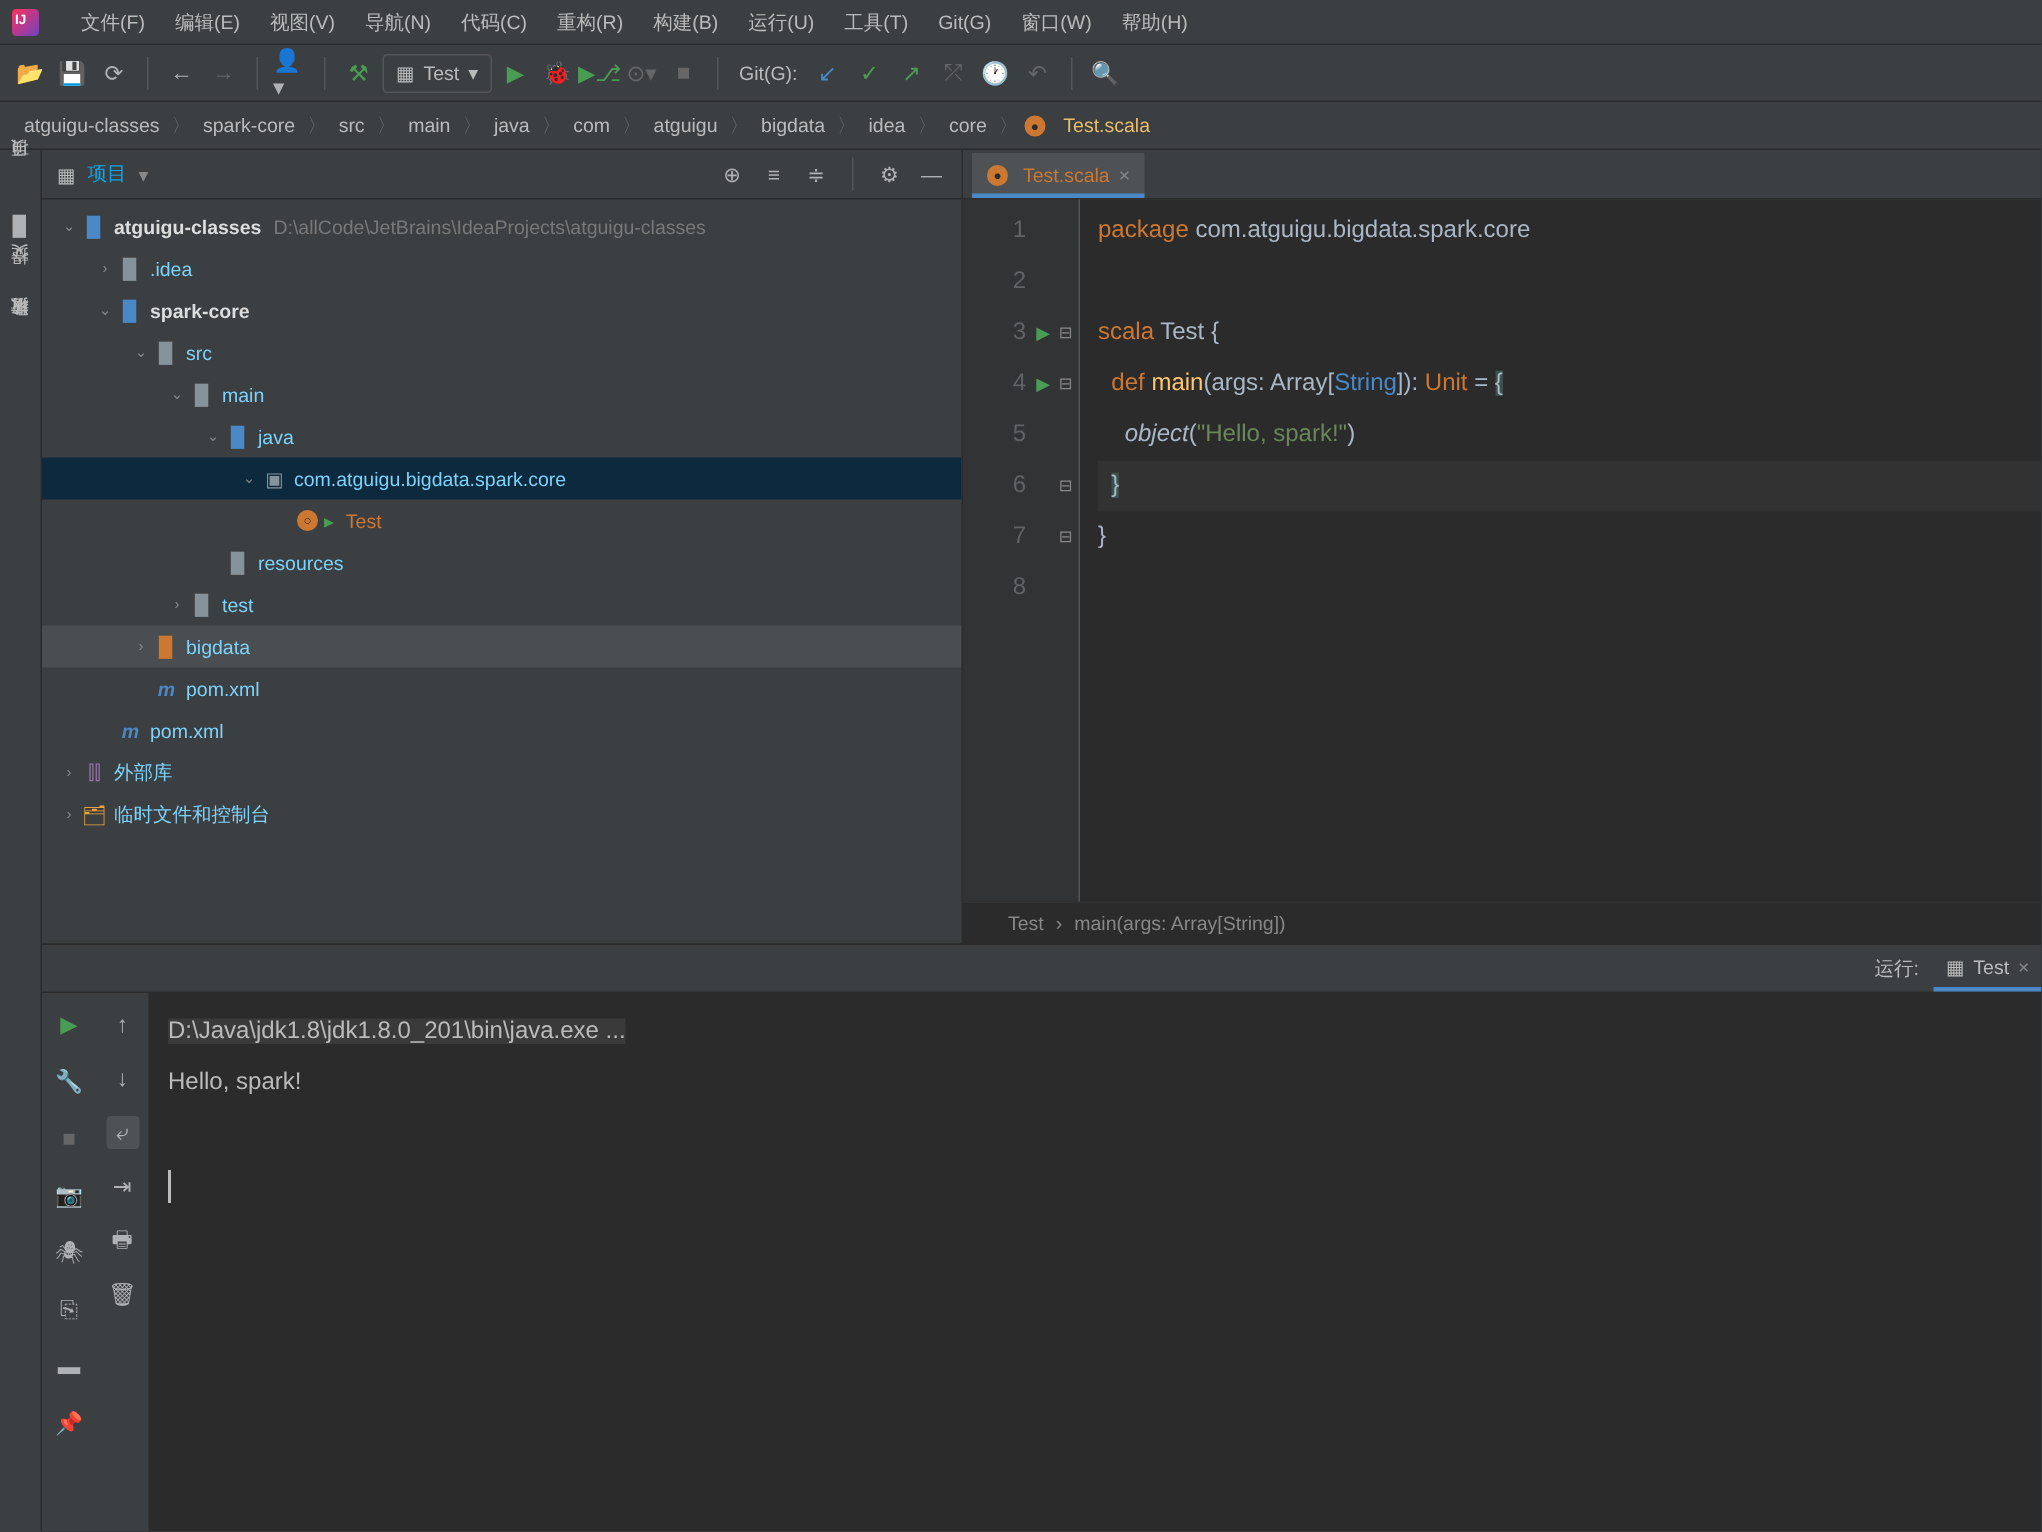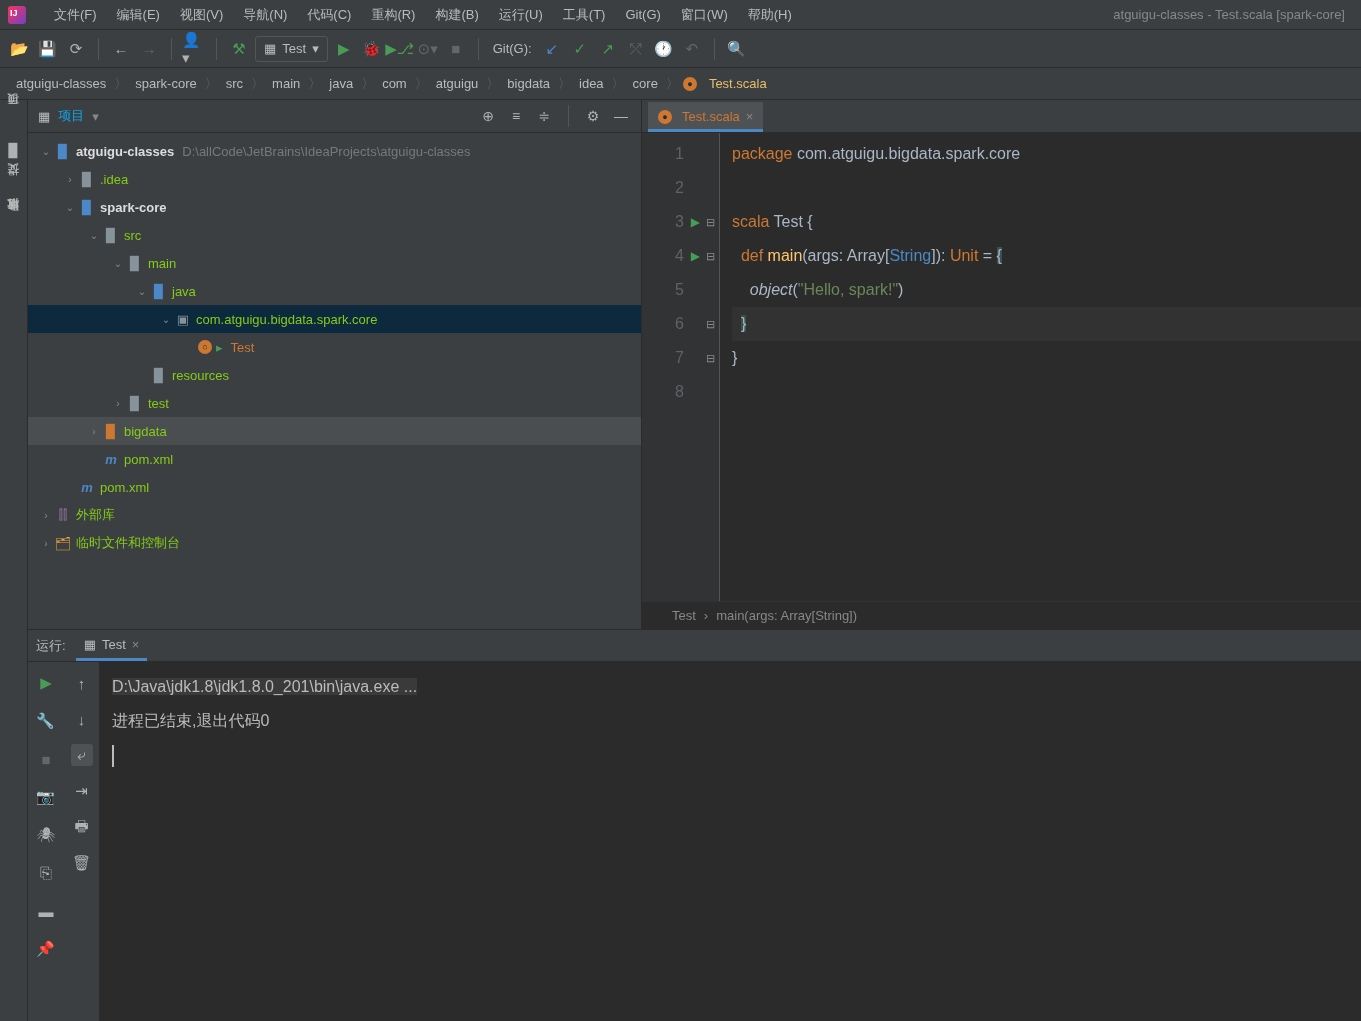--- a/index.html
+++ b/index.html
@@ -33,21 +33,21 @@
 .tree-row { display:flex; align-items:center; height:28px; cursor:pointer; white-space:nowrap;}
 .tree-row.sel { background:#0d293e;}
 .tree-row.hl { background:#4b4e50;}
 .arrow { width:16px; text-align:center; color:#888; font-size:10px;}
 .ico { width:18px; text-align:center; font-size:13px;}
 .folder-ico{color:#87939a;}
 .mod-ico{color:#4a88c7;}
 .tgt-ico{color:#cc7832;}
 .m-ico{color:#4a88c7;font-weight:bold;font-style:italic;}
 .lib-ico{color:#9876aa;}
-.lbl { color:#84cc16; margin-left:4px;}
+.lbl { color:#7dd3fc; margin-left:4px;}
 .lbl.bold{font-weight:bold;color:#ddd;}
 .lbl.orange{color:#cc7832;}
 .hint{color:#787878;margin-left:8px;}
 .editor-panel { flex:1; display:flex; flex-direction:column; background:#2b2b2b; min-width:0;}
 .ed-tabs { height:33px; display:flex; align-items:flex-end; background:#3c3f41; border-bottom:1px solid #2b2b2b; padding-left:6px;}
 .ed-tab { height:30px; display:flex; align-items:center; padding:0 10px; background:#4e5254; border-top:2px solid transparent; gap:6px; cursor:pointer;}
 .ed-tab.active{background:#4e5254;border-bottom:3px solid #4a88c7;color:#cc7832;}
 .ed-close{color:#888;cursor:pointer;}
 .ed-body{flex:1;display:flex;font-family:"JetBrains Mono",Consolas,monospace;font-size:16px;line-height:34px;}
 .ln-gut{width:60px;text-align:right;color:#606366;padding-right:18px;background:#313335;padding-top:4px;position:relative;}
@@ -58,21 +58,21 @@
 .kw{color:#cc7832;}
 .fn{color:#ffc66d;}
 .str{color:#6a8759;}
 .typ{color:#4a88c7;}
 .typ2{color:#cc7832;}
 .braces{color:#a9b7c6;}
 .hl-brace{background:#3b514d;}
 .cur-line{background:#323232;}
 .ed-crumb{height:28px;display:flex;align-items:center;padding-left:30px;color:#888;gap:8px;border-top:1px solid #323232;}
 .run-panel{height:392px;border-top:1px solid #2b2b2b;display:flex;flex-direction:column;background:#2b2b2b;}
-.run-hdr{height:32px;display:flex;align-items:center;background:#3c3f41;border-bottom:1px solid #2b2b2b;padding-left:8px;gap:10px;}
+.run-hdr{height:32px;display:flex;align-items:center;background:#3c3f41;border-bottom:1px solid #2b2b2b;padding-left:8px;gap:10px;justify-content:flex-end;}
 .run-tab{height:30px;display:flex;align-items:center;gap:6px;padding:0 8px;border-bottom:3px solid #4a88c7;cursor:pointer;}
 .run-body{flex:1;display:flex;}
 .run-tb1{width:36px;display:flex;flex-direction:column;align-items:center;padding-top:10px;gap:16px;background:#3c3f41;}
 .run-tb2{width:36px;display:flex;flex-direction:column;align-items:center;padding-top:10px;gap:14px;background:#3c3f41;border-right:1px solid #2b2b2b;}
 .rtb{color:#afb1b3;cursor:pointer;font-size:15px;width:22px;height:22px;display:flex;align-items:center;justify-content:center;}
 .rtb.green{color:#499c54;}
 .console{flex:1;padding:8px 12px;font-family:Consolas,monospace;font-size:16px;line-height:34px;color:#bbb;}
 .console .cmd{background:#3a3a3a;display:inline;}
 .cursor-blink{display:inline-block;width:2px;height:22px;background:#bbb;vertical-align:middle;}
 </style>
@@ -86,21 +86,20 @@
   <div class="menu-item">视图(V)</div>
   <div class="menu-item">导航(N)</div>
   <div class="menu-item">代码(C)</div>
   <div class="menu-item">重构(R)</div>
   <div class="menu-item">构建(B)</div>
   <div class="menu-item">运行(U)</div>
   <div class="menu-item">工具(T)</div>
   <div class="menu-item">Git(G)</div>
   <div class="menu-item">窗口(W)</div>
   <div class="menu-item">帮助(H)</div>
-  <div class="title-text">atguigu-classes - Test.scala [spark-core]</div>
 </div>
 
 <div class="toolbar">
   <div class="tb-btn">📂</div>
   <div class="tb-btn">💾</div>
   <div class="tb-btn">⟳</div>
   <div class="tb-sep"></div>
   <div class="tb-btn">←</div>
   <div class="tb-btn" style="color:#666">→</div>
   <div class="tb-sep"></div>
@@ -330,20 +329,20 @@
         <div class="run-tb2">
           <div class="rtb">↑</div>
           <div class="rtb">↓</div>
           <div class="rtb" style="background:#4f5254;border-radius:3px">⤶</div>
           <div class="rtb">⇥</div>
           <div class="rtb">🖶</div>
           <div class="rtb">🗑</div>
         </div>
         <div class="console">
 <span class="cmd">D:\Java\jdk1.8\jdk1.8.0_201\bin\java.exe ...</span>
+<div>Hello, spark!</div>
 <br>
-<div>进程已结束,退出代码0</div>
 <span class="cursor-blink"></span>
         </div>
       </div>
     </div>
   </div>
 </div>
 
 </body></html>

